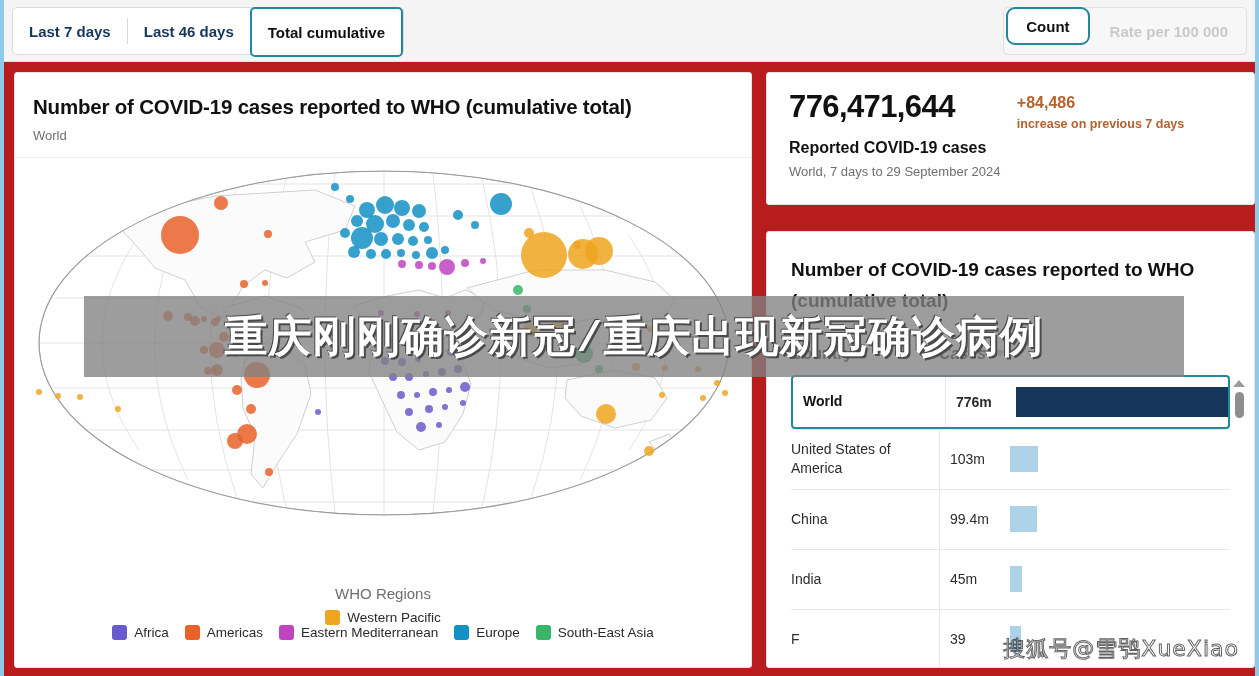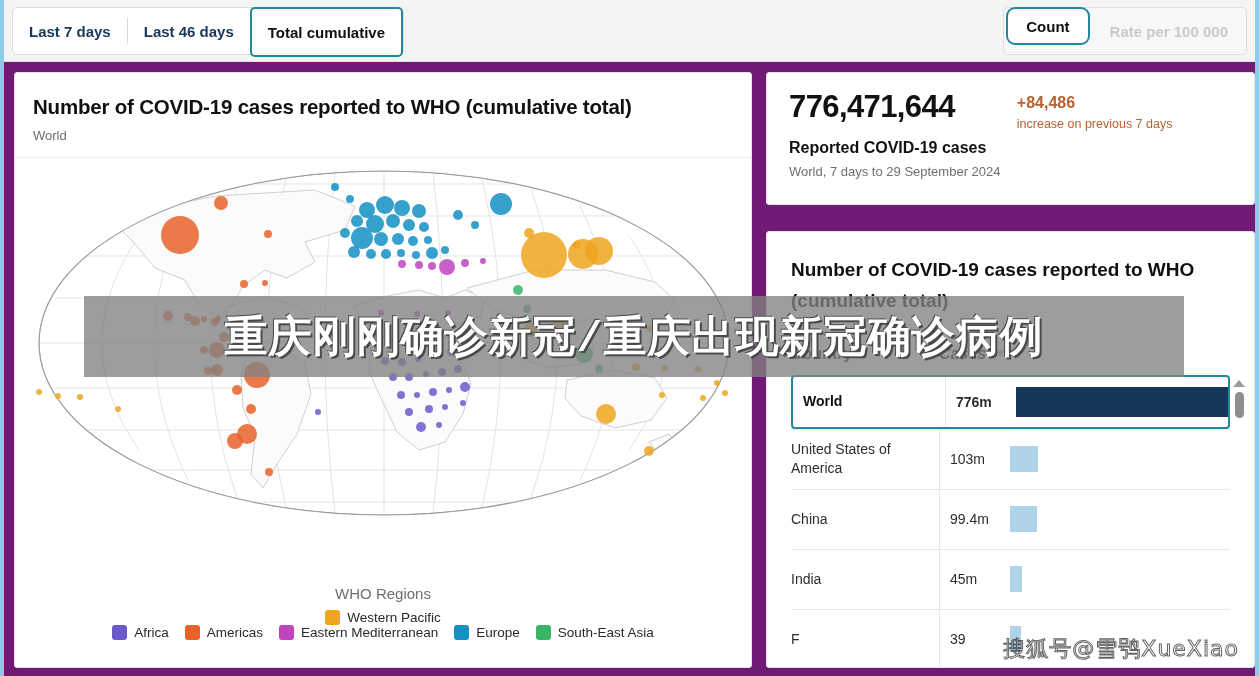--- a/index.html
+++ b/index.html
@@ -5,21 +5,21 @@
   * { box-sizing: border-box; margin: 0; padding: 0; }
   html, body {
     width: 1259px; height: 676px;
     font-family: "Liberation Sans", sans-serif;
     background: #f4f4f4;
     overflow: hidden;
   }
   #app {
     position: relative;
     width: 1259px; height: 676px;
-    background: #701a75;
+    background: #b91c1c;
     border-left: 4px solid #8ecbe8;
     border-right: 4px solid #8ecbe8;
     overflow: hidden;
     padding-left: 16px;
   }
 
   
   .topbar {
     position: absolute; top: 0; left: 0; right: 0;
     height: 62px;
@@ -115,21 +115,21 @@
   .stat-card {
     position: absolute; left: 762px; top: 72px;
     width: 489px; height: 133px;
     background: #ffffff; border: 1px solid #e4e4e4; border-radius: 3px;
     padding: 18px 22px;
   }
   .stat-top { display: flex; align-items: flex-start; gap: 18px; }
   .big-number { font-size: 31px; font-weight: bold; color: #111; letter-spacing: -0.6px; line-height: 1.05; }
   .delta-block { padding-top: 3px; margin-left: 44px; }
   .delta { font-size: 16px; font-weight: bold; color: #b5622f; }
-  .delta-sub { font-size: 12.5px; font-weight: normal; color: #b5622f; margin-top: 5px; }
+  .delta-sub { font-size: 12.5px; font-weight: bold; color: #b5622f; margin-top: 5px; }
   .stat-label { font-size: 16px; font-weight: bold; color: #111; margin-top: 8px; }
   .stat-scope { font-size: 13px; color: #6f6f6f; margin-top: 7px; }
 
   .table-card {
     position: absolute; left: 762px; top: 231px;
     width: 489px; height: 437px;
     background: #ffffff; border: 1px solid #e4e4e4; border-radius: 3px;
     overflow: hidden;
   }
   .table-title {

